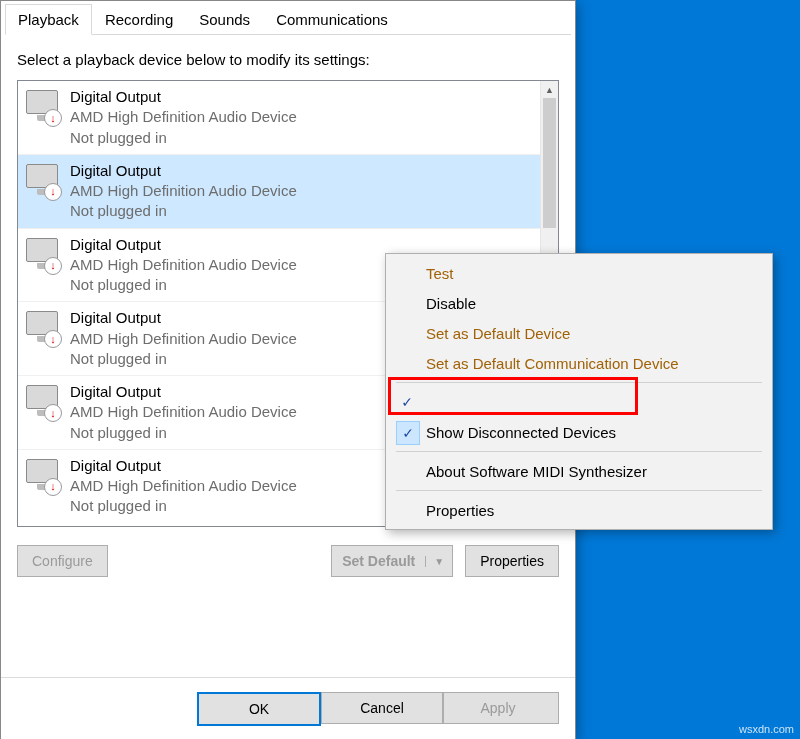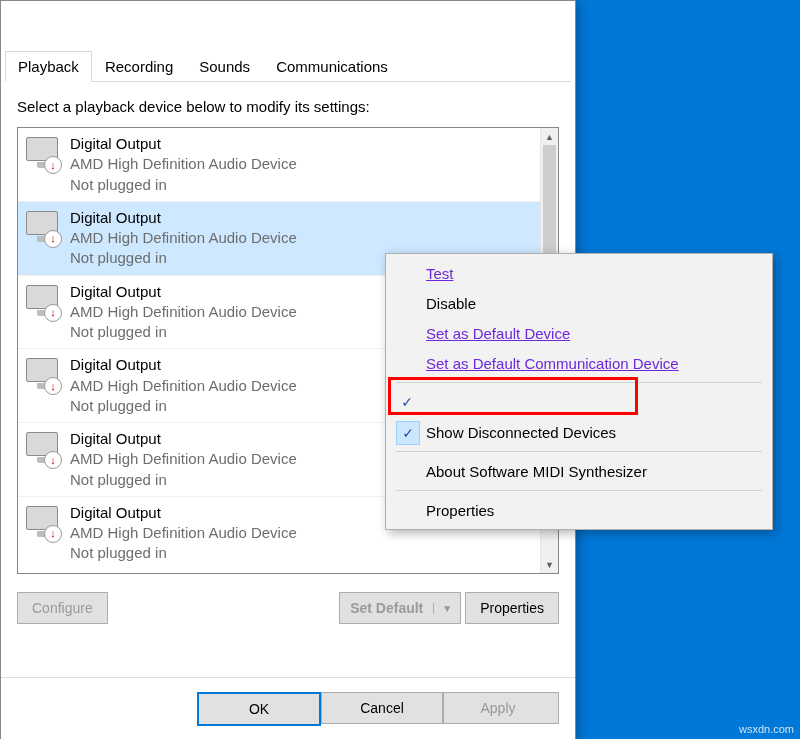--- a/index.html
+++ b/index.html
@@ -25,21 +25,21 @@
     height:32px;padding:4px 0 4px 6px;
   }
   .app-icon{width:20px;height:20px;margin-right:6px;}
   .title-text{font-size:15px;}
   .close-btn{
     margin-left:auto;width:46px;height:32px;
     display:flex;align-items:center;justify-content:center;
     font-size:15px;
   }
   .tabs-area{padding:2px 4px 0 4px;}
-  .tabs{display:flex;border-bottom:1px solid #d9d9d9;margin-top:47px;}
+  .tabs{display:flex;border-bottom:1px solid #d9d9d9;}
   .tab{
     padding:6px 12px;
     border:1px solid transparent;
     border-bottom:none;
     position:relative;top:1px;
     color:#000;
   }
   .tab.active{
     border:1px solid #d9d9d9;border-bottom:1px solid #fff;
     background:#fff;
@@ -82,21 +82,21 @@
     width:17px;background:#f0f0f0;border-left:1px solid #e6e6e6;
     position:relative;
   }
   .sb-btn{height:17px;display:flex;align-items:center;justify-content:center;color:#606060;font-size:9px;}
   .sb-btn.down{position:absolute;bottom:0;width:100%;}
   .sb-thumb{
     position:absolute;top:17px;left:2px;width:13px;height:130px;
     background:#cdcdcd;
   }
   .row-buttons{
-    display:flex;gap:4px;padding:18px 0 16px;justify-content:flex-start;
+    display:flex;gap:12px;padding:18px 0 16px;justify-content:flex-start;
   }
   .btn{
     height:30px;padding:0 14px;
     border:1px solid #adadad;background:#e1e1e1;
     font-family:inherit;font-size:14px;
     display:flex;align-items:center;justify-content:center;
   }
   .btn.disabled{color:#9a9a9a;}
   .btn.split{padding:0;font-weight:bold;}
   .btn .main{padding:0 10px;}
@@ -115,21 +115,21 @@
     box-shadow:3px 3px 10px rgba(0,0,0,.3);
     padding:4px 0;
     z-index:10;
   }
   .ctx-item{
     display:flex;align-items:center;
     height:30px;padding:0 16px 0 40px;
     position:relative;
     font-size:15px;
   }
-  .ctx-item.disabled{color:#6d28d9;text-decoration:underline;}
+  .ctx-item.disabled{color:#a16207;}
   .ctx-sep{height:1px;background:#d0d0d0;margin:4px 10px;}
   .ctx-check{position:absolute;left:10px;top:4px;width:22px;height:22px;display:flex;align-items:center;justify-content:center;font-size:14px;color:#1b4aa0;}
   .ctx-check.sel{background:#cde6ff;border:1px solid #99cfff;}
   .highlight-box{
     position:absolute;left:388px;top:377px;width:244px;height:32px;
     border:3px solid #ff0000;pointer-events:none;z-index:11;
   }
   .watermark{
     position:absolute;right:6px;bottom:4px;color:rgba(255,255,255,.8);font-size:11px;font-family:Arial;
   }

